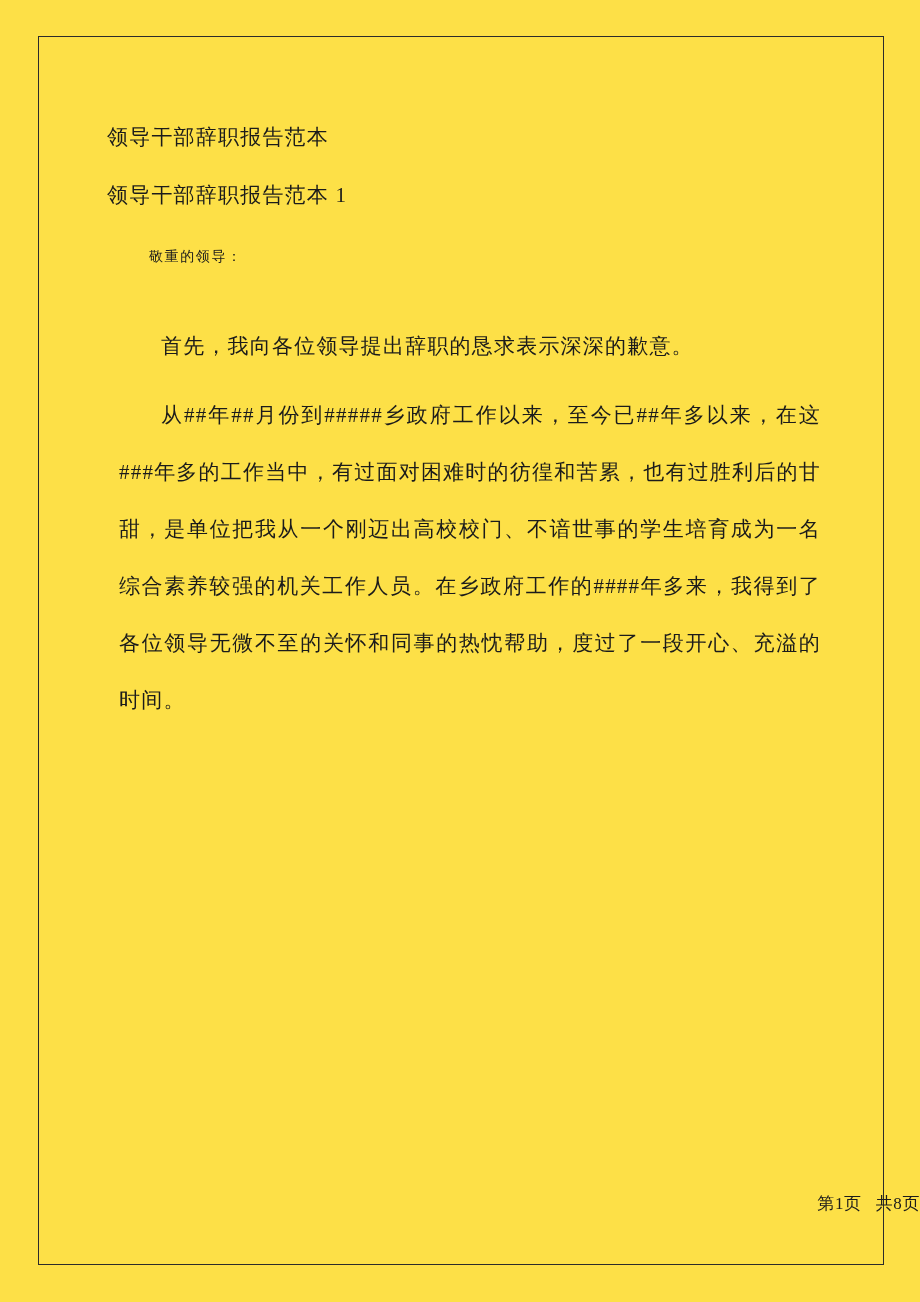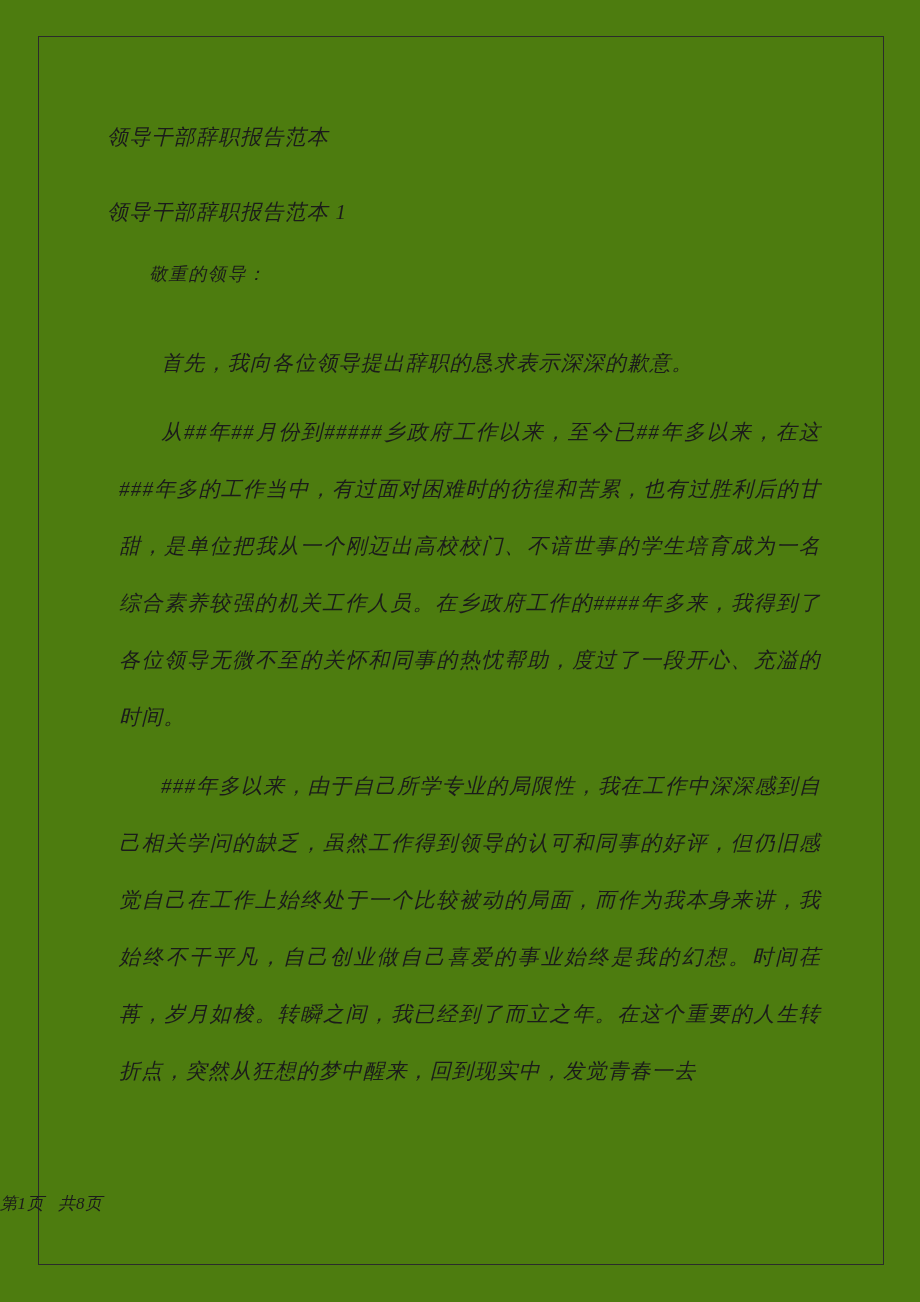--- a/index.html
+++ b/index.html
@@ -15,23 +15,22 @@
     color: #1b1b1b;
     -webkit-font-smoothing: antialiased;
   }
 
   .page {
     position: absolute;
     left: 0;
     top: 0;
     width: 920px;
     height: 1302px;
-    background: #4d7c0f;
+    background: #fde047;
     overflow: hidden;
-    font-style: italic;
   }
 
   
   .page-frame {
     position: absolute;
     left: 38px;
     top: 36px;
     width: 846px;
     height: 1229px;
     border: 1px solid #2b2b2b;
@@ -52,27 +51,27 @@
     line-height: 30px;
     letter-spacing: 1.2px;
     margin: 0 0 0 0;
     font-weight: normal;
     color: #1b1b1b;
   }
   .doc-subtitle {
     font-size: 21px;
     line-height: 30px;
     letter-spacing: 1.2px;
-    margin: 45px 0 0 0;
+    margin: 28px 0 0 0;
     font-weight: normal;
     color: #1b1b1b;
   }
 
   .salutation {
-    font-size: 18px;
+    font-size: 14px;
     line-height: 30px;
     letter-spacing: 1.6px;
     margin: 32px 0 0 0;
     text-indent: 42px;
     color: #1b1b1b;
   }
 
   
   .para {
     font-size: 21px;
@@ -89,21 +88,21 @@
   }
   .para + .para {
     margin-top: 0;
   }
 
   .footer {
     position: absolute;
     left: 0;
     top: 1192px;
     width: 920px;
-    text-align: left;
+    text-align: right;
     font-size: 17px;
     letter-spacing: 0.6px;
     color: #1b1b1b;
   }
   .footer .gap {
     display: inline-block;
     width: 14px;
   }
 </style>
 </head>
@@ -118,21 +117,20 @@
     <p class="doc-title">领导干部辞职报告范本</p>
 
     <p class="doc-subtitle">领导干部辞职报告范本 1</p>
 
     <p class="salutation">敬重的领导：</p>
 
     <p class="para first-body">首先，我向各位领导提出辞职的恳求表示深深的歉意。</p>
 
     <p class="para">从##年##月份到#####乡政府工作以来，至今已##年多以来，在这###年多的工作当中，有过面对困难时的彷徨和苦累，也有过胜利后的甘甜，是单位把我从一个刚迈出高校校门、不谙世事的学生培育成为一名综合素养较强的机关工作人员。在乡政府工作的####年多来，我得到了各位领导无微不至的关怀和同事的热忱帮助，度过了一段开心、充溢的时间。</p>
 
-    <p class="para">###年多以来，由于自己所学专业的局限性，我在工作中深深感到自己相关学问的缺乏，虽然工作得到领导的认可和同事的好评，但仍旧感觉自己在工作上始终处于一个比较被动的局面，而作为我本身来讲，我始终不干平凡，自己创业做自己喜爱的事业始终是我的幻想。时间荏苒，岁月如梭。转瞬之间，我已经到了而立之年。在这个重要的人生转折点，突然从狂想的梦中醒来，回到现实中，发觉青春一去</p>
 
   </div>
 
   <div class="footer">
     <span>第</span><span>1</span><span>页</span><span class="gap"></span><span>共</span><span>8</span><span>页</span>
   </div>
 
 </div>
 
 </body></html>

